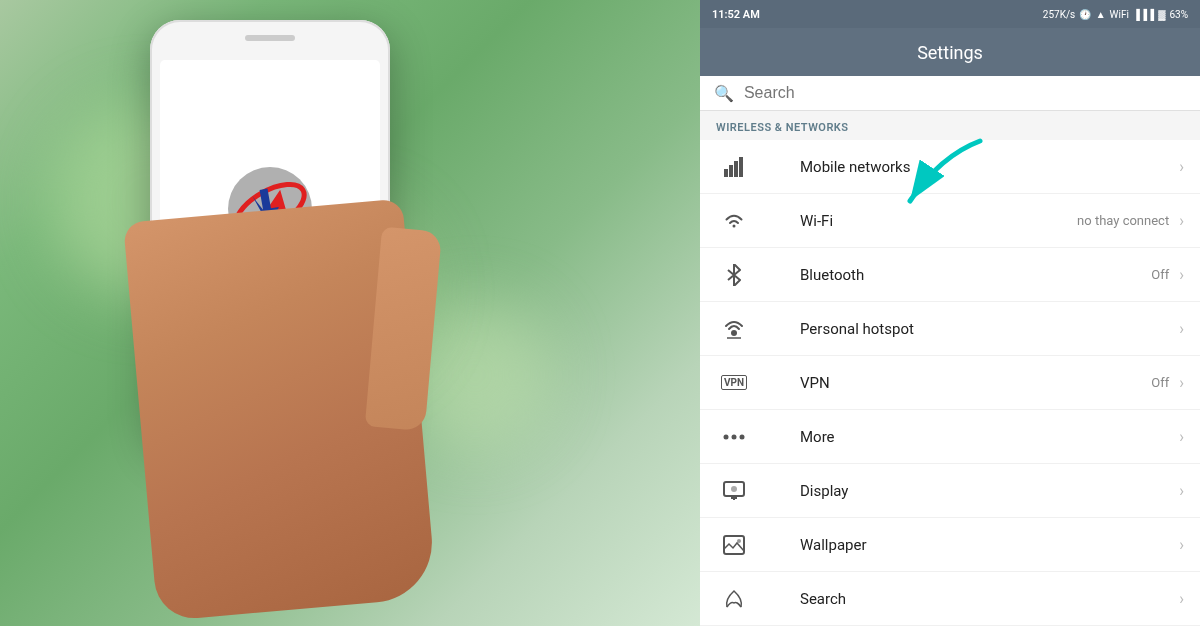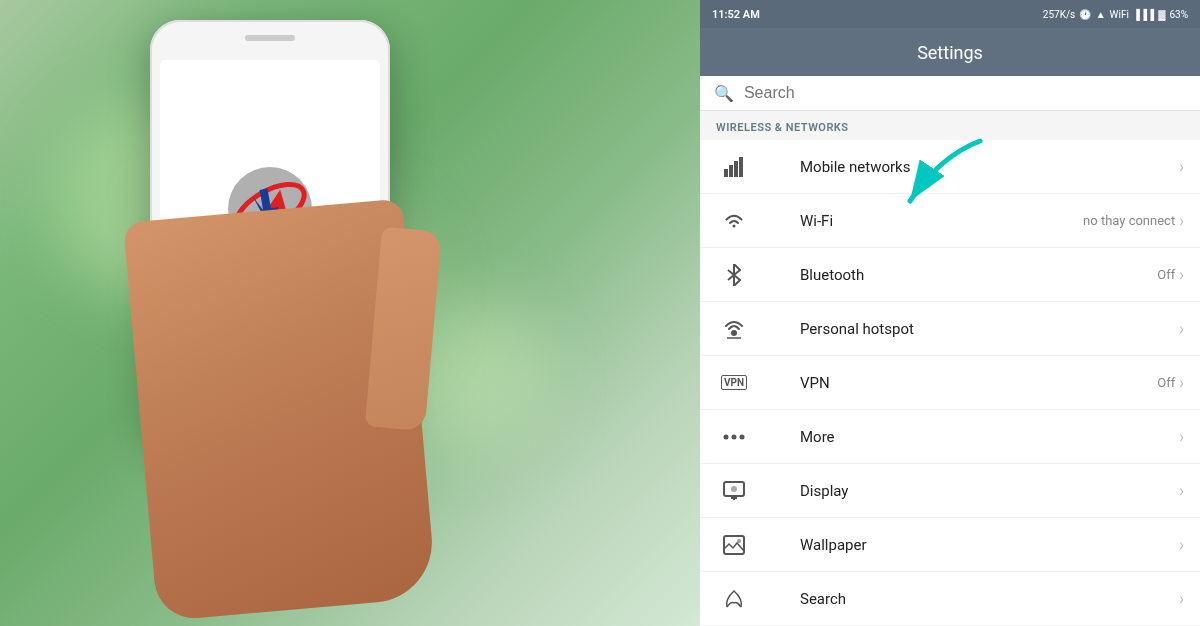--- a/index.html
+++ b/index.html
@@ -263,21 +263,21 @@
     .item-label {
       font-size: 15px;
       color: #222;
       font-weight: 400;
       margin-left: 40px;
     }
 
     .item-status {
       font-size: 13px;
       color: #888;
-      margin-right: 0;
+      margin-right: 6px;
     }
 
     .item-chevron {
       color: #bbb;
       font-size: 16px;
     }
 
     
     .settings-wrapper {
       position: relative;

